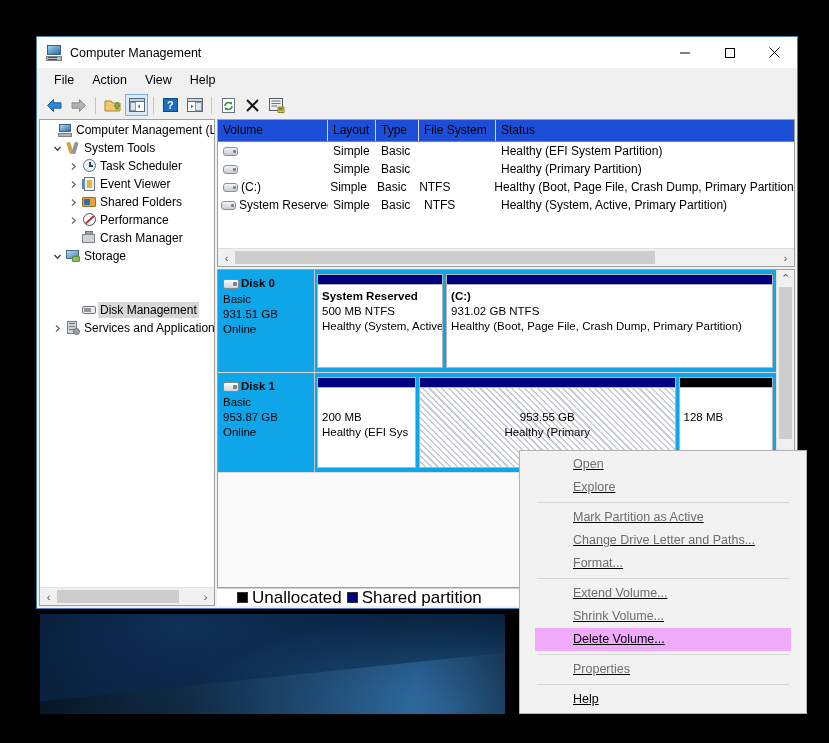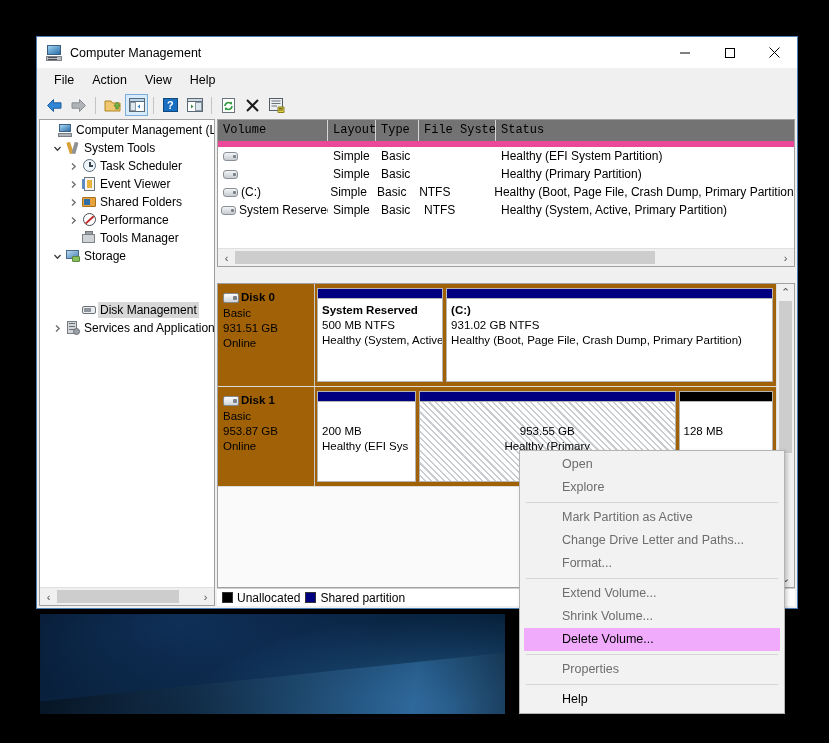--- a/index.html
+++ b/index.html
@@ -93,35 +93,35 @@
   .ic-stor .b{position:absolute;left:6px;top:7px;width:8px;height:6px;background:#88bf5e;border:1px solid #5d8a3c;box-sizing:border-box;border-radius:1px;}
   .ic-dmg .a{position:absolute;left:0;top:3px;width:14px;height:8px;background:#e9ecee;border:1px solid #6f747a;box-sizing:border-box;border-radius:2px;}
   .ic-dmg .b{position:absolute;left:2px;top:5px;width:7px;height:4px;background:#8d949b;}
   .ic-svc .a{position:absolute;left:1px;top:0;width:10px;height:13px;background:#d2d6da;border:1px solid #767b81;box-sizing:border-box;}
   .ic-svc .b{position:absolute;left:3px;top:2px;width:6px;height:1px;background:#6b7076;box-shadow:0 3px 0 #6b7076,0 6px 0 #6b7076;}
   .ic-svc .c{position:absolute;left:7px;top:7px;width:7px;height:7px;border-radius:50%;background:#9aa0a6;border:1px solid #6b7076;box-sizing:border-box;}
   
   #rightpane{flex:1 1 auto;margin-left:2px;display:flex;flex-direction:column;min-width:0;}
   
   #vollist{height:148px;flex:0 0 auto;background:#fff;border:1px solid #a0a0a0;box-sizing:border-box;display:flex;flex-direction:column;overflow:hidden;}
-  #volhead{display:flex;height:21px;flex:0 0 auto;background:#737373;border-bottom:6px solid #ec4899;font-family:Liberation Mono, monospace;}
+  #volhead{display:flex;height:21px;flex:0 0 auto;background:#1d4ed8;border-bottom:1px solid #ec4899;}
   .vh{font-size:12px;padding:3px 5px 0 5px;box-sizing:border-box;border-right:1px solid #d6d6d6;white-space:nowrap;overflow:hidden;}
   .vrows{flex:1 1 auto;}
   .vrow{display:flex;height:18px;align-items:center;font-size:12px;white-space:nowrap;}
   .vc{box-sizing:border-box;padding:0 5px;overflow:hidden;}
   .drvico{display:inline-block;position:relative;width:15px;height:9px;vertical-align:middle;margin-right:3px;}
   .drvico i{position:absolute;left:0;top:0;width:15px;height:9px;background:linear-gradient(180deg,#f2f4f6,#c8ccd1);border:1px solid #8a9097;border-radius:3px;box-sizing:border-box;}
   .drvico b{position:absolute;right:2px;top:3px;width:3px;height:3px;background:#7b8188;border-radius:1px;}
   
   .hscroll{height:17px;background:#f0f0f0;display:flex;align-items:center;flex:0 0 auto;border-top:1px solid #e0e0e0;}
   .hs-arrow{width:17px;height:17px;display:flex;align-items:center;justify-content:center;color:#505050;font-size:11px;}
   .hs-track{flex:1 1 auto;height:17px;background:#f0f0f0;position:relative;}
   .hs-thumb{position:absolute;top:2px;height:13px;background:#cdcdcd;}
   
-  #diskpane{flex:1 1 auto;margin-top:16px;background:#a16207;border:1px solid #a0a0a0;box-sizing:border-box;display:flex;min-height:0;overflow:hidden;}
+  #diskpane{flex:1 1 auto;margin-top:2px;background:#0ea5e9;border:1px solid #a0a0a0;box-sizing:border-box;display:flex;min-height:0;overflow:hidden;}
   #diskscroll{flex:1 1 auto;min-width:0;display:flex;flex-direction:column;overflow:hidden;}
   .diskrow{display:flex;flex:0 0 auto;border-bottom:1px solid #dcdcdc;}
   .dsk-info{width:97px;flex:0 0 auto;padding:6px 4px 4px 5px;box-sizing:border-box;border-right:1px solid #c8c8c8;font-size:11.5px;line-height:15px;}
   .dsk-title{font-weight:bold;font-size:11.5px;display:flex;align-items:center;gap:2px;margin-bottom:1px;}
   .dskico{display:inline-block;position:relative;width:16px;height:10px;}
   .dskico i{position:absolute;left:0;top:0;width:16px;height:10px;background:linear-gradient(180deg,#fbfcfd,#cfd4d9);border:1px solid #83898f;border-radius:2px;box-sizing:border-box;}
   .dskico b{position:absolute;right:2px;top:3px;width:4px;height:4px;background:#7b8188;border-radius:1px;}
   .cdico{display:inline-block;position:relative;width:16px;height:12px;}
   .cdico i{position:absolute;left:0;top:5px;width:16px;height:7px;background:linear-gradient(180deg,#eef1f4,#c6cbd0);border:1px solid #83898f;border-radius:2px;box-sizing:border-box;}
   .cdico b{position:absolute;left:3px;top:0px;width:9px;height:6px;border-radius:50%;background:#dfe4e9;border:1px solid #8d949b;box-sizing:border-box;}
@@ -134,29 +134,29 @@
     text-align:center;
   }
   .pb-name{font-weight:bold;}
   .cd-empty{flex:1 1 auto;border-left:0;background:#fafafa;}
   
   .vscroll{width:17px;flex:0 0 auto;background:#f0f0f0;display:flex;flex-direction:column;border-left:1px solid #e0e0e0;}
   .vs-arrow{height:17px;display:flex;align-items:center;justify-content:center;color:#505050;font-size:11px;}
   .vs-track{flex:1 1 auto;position:relative;background:#f0f0f0;}
   .vs-thumb{position:absolute;left:2px;width:13px;background:#cdcdcd;}
   
-  #legend{height:17px;flex:0 0 auto;display:flex;align-items:center;gap:5px;padding-left:5px;font-size:12px;background:#fff;border-top:1px solid #d0d0d0;}
+  #legend{height:17px;flex:0 0 auto;display:flex;align-items:center;gap:5px;padding-left:20px;font-size:17px;background:#fff;border-top:1px solid #d0d0d0;}
   .lg-item{display:flex;align-items:center;gap:4px;}
   .lg-sw{width:11px;height:11px;display:inline-block;border:1px solid #333;box-sizing:border-box;}
   
   #ctxmenu{
     position:absolute;left:519px;top:450px;width:256px;
     background:#f2f2f2;border:1px solid #b4b4b4;
     box-shadow:2px 2px 4px rgba(0,0,0,.22);
-    padding:2px 4px;font-size:12.5px;
+    padding:2px 15px;font-size:12.5px;text-decoration:underline;
   }
   .mi{height:23px;line-height:23px;padding-left:38px;color:#6d6d6d;white-space:nowrap;}
   .mi.enabled{color:#000;}
   .mi.hl{background:#f0abfc;color:#000;}
   .msep{height:1px;background:#d6d6d6;margin:3px 2px;}
 </style>
 </head>
 <body>
 
 <div id="desktop">
@@ -359,21 +359,21 @@
           </div>
 
           <div class="tnode" style="padding-left:26px;">
             <span class="twist"></span>
             <span class="tico">
                 <span class="ic ic-dm">
                   <i class="b"></i>
                   <i class="a"></i>
                 </span>
               </span>
-            <span class="tlabel">Tools Manager</span>
+            <span class="tlabel">Crash Manager</span>
           </div>
 
           <div class="tnode" style="padding-left:10px;">
             <span class="twist">
               <svg width="9" height="9" viewBox="0 0 9 9">
                   <path d="M1.5 3 L4.5 6.2 L7.5 3" fill="none" stroke="#3b3b3b" stroke-width="1.3"></path>
                 </svg>
             </span>
             <span class="tico">
                 <span class="ic ic-stor">

